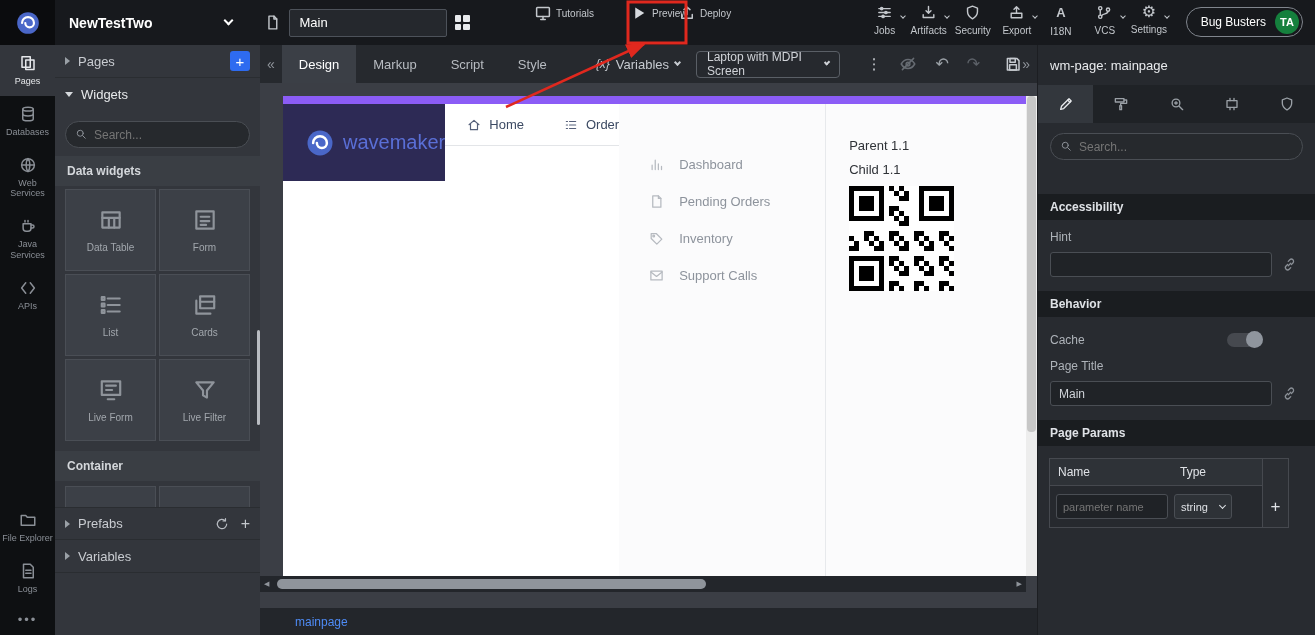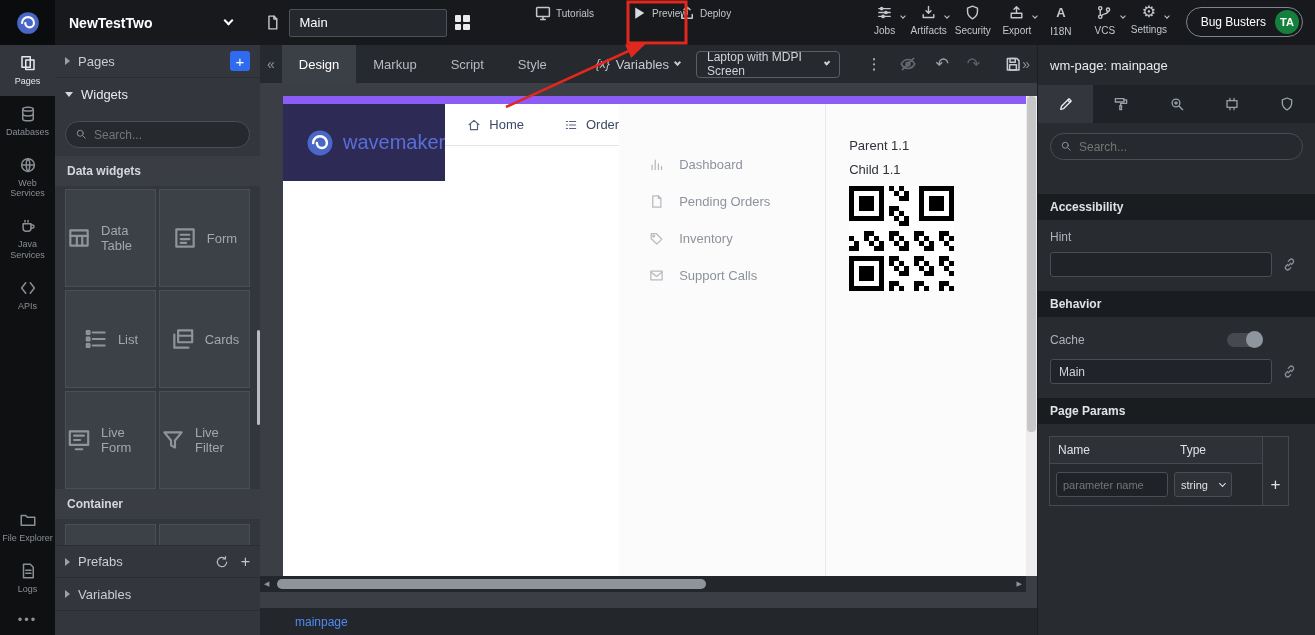--- a/index.html
+++ b/index.html
@@ -38,21 +38,21 @@
 .panel-row{display:flex;align-items:center;gap:8px;padding:0 10px;min-height:33px;font-size:13px;color:#c9ccd1;border-bottom:1px solid #2a2d31;cursor:pointer}
 .tri-r{width:0;height:0;border-left:5px solid #9aa0a6;border-top:4px solid transparent;border-bottom:4px solid transparent}
 .tri-d{width:0;height:0;border-top:5px solid #d6d9dd;border-left:4px solid transparent;border-right:4px solid transparent}
 .spacer{flex:1}
 .plus-blue{width:20px;height:20px;background:#2e6bf0;border-radius:3px;color:#fff;font-size:15px;display:flex;align-items:center;justify-content:center;cursor:pointer}
 .search-wrap{padding:10px 10px 8px 10px;position:relative}
 .search-input{width:100%;height:27px;background:#26292d;border:1px solid #4a4e54;border-radius:14px;color:#9aa0a6;font-size:12px;padding:0 10px 0 28px;outline:none;font-family:"Liberation Sans",sans-serif}
 .search-mag{position:absolute;left:20px;top:17px;color:#8a8f96}
 .group-label{padding:8px 12px;font-size:12px;color:#d4d7db;background:#3a3e44;font-weight:bold}
 .wgrid{display:grid;grid-template-columns:1fr 1fr;gap:3px;padding:3px 10px 0 10px}
-.wcard{background:#3c4047;border:1px solid #4a4e55;height:98px;display:flex;flex-direction:row;align-items:center;justify-content:center;gap:9px;font-size:13px;color:#a2a7ad;cursor:grab}
+.wcard{background:#3c4047;border:1px solid #4a4e55;height:82px;display:flex;flex-direction:column;align-items:center;justify-content:center;gap:9px;font-size:10px;color:#a2a7ad;cursor:grab}
 .wcard .wic{color:#8f949b}
 .wgrid.clip{height:24px;overflow:hidden;margin-top:2px}
 .prow-icons{display:flex;align-items:center;gap:12px;color:#b8bcc2}
 .plus-plain{font-size:16px;color:#c3c7cc;cursor:pointer;line-height:1}
 .panel-thumb{position:absolute;right:0;top:285px;width:3px;height:95px;background:#b9bcc1;border-radius:2px;z-index:3}
 
 
 .main{position:absolute;left:260px;top:45px;width:777px;height:590px;background:#3b3e45}
 .toolbar{position:absolute;top:0;left:0;right:0;height:38px;background:#26292e;display:flex;align-items:center;color:#b8bcc2}
 .collapse-l{padding:0 7px;font-size:14px;color:#8f949b;cursor:pointer}
@@ -393,21 +393,21 @@
       </div>
       <div class="wcard">
         <span class="wic">
             <svg class="ic" width="26" height="26" viewBox="0 0 24 24">
               <path d="M4 5h16l-6.2 7.5V19l-3.6-2v-4.5z"></path>
             </svg>
           </span>
         <span>Live Filter</span>
       </div>
     </div>
-    <div class="group-label" style="margin-top:0">Container</div>
+    <div class="group-label" style="margin-top:10px">Container</div>
     <div class="wgrid clip">
       <div class="wcard">
         
       </div>
       <div class="wcard">
         
       </div>
     </div>
     <div class="panel-row" style="border-top:1px solid #2a2d31">
       <span class="tri-r"></span>
@@ -719,20 +719,21 @@
     </div>
 
     <div class="rp-section mt14">Behavior</div>
     <div class="rp-toggle-row">
       <span class="rp-label" style="margin:0">Cache</span>
       <span class="toggle">
           <span class="knob"></span>
         </span>
     </div>
     <div class="rp-field">
+      <div class="rp-label">Page Title</div>
       <div class="rp-input-row">
         <input class="rp-input" value="Main" style="">
         <span class="link-ic">
             <svg class="ic" width="15" height="15" viewBox="0 0 24 24">
               <path d="M10 14l4-4"></path>
               <path d="M9 12l-2.5 2.5a3.5 3.5 0 0 0 5 5L14 17"></path>
               <path d="M15 12l2.5-2.5a3.5 3.5 0 0 0-5-5L10 7"></path>
             </svg>
           </span>
       </div>

